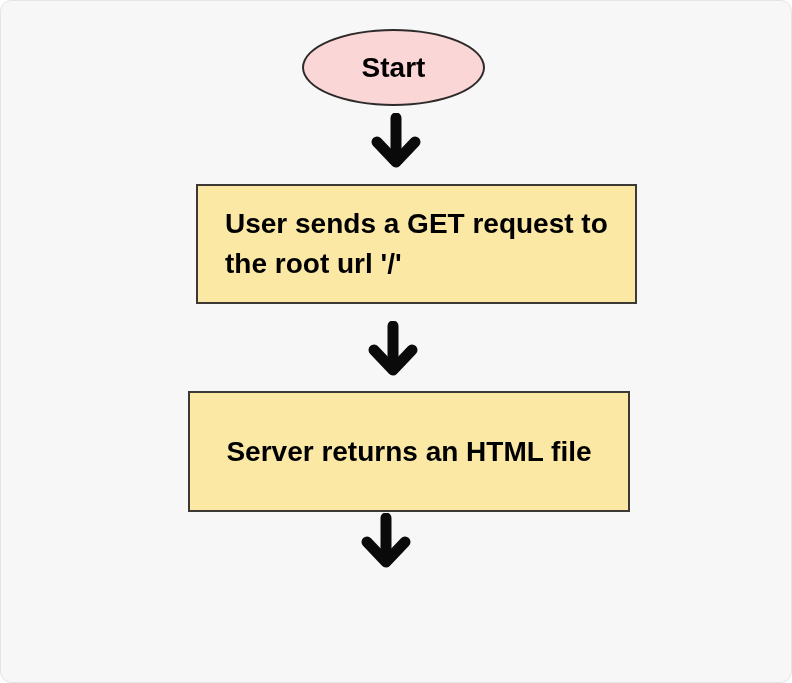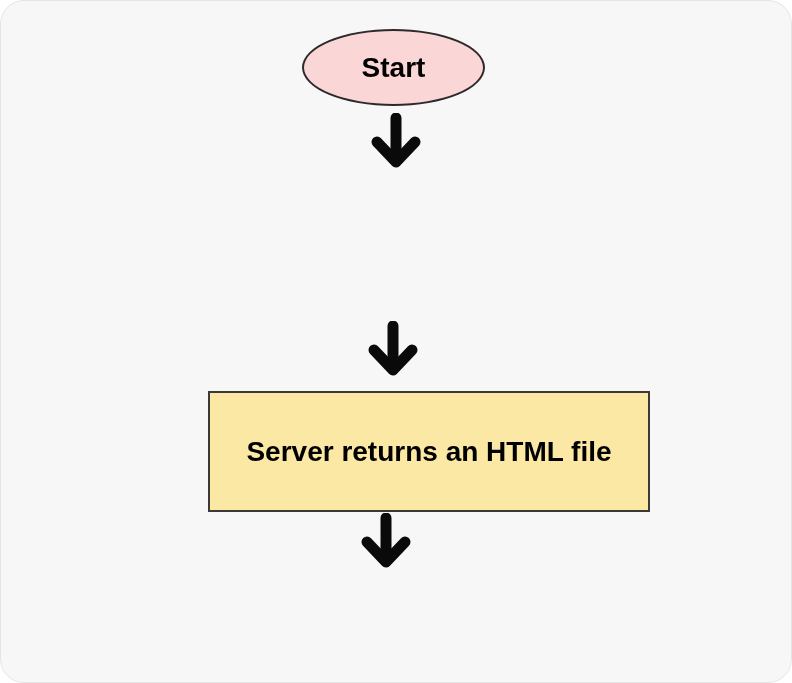--- a/index.html
+++ b/index.html
@@ -15,21 +15,21 @@
   html, body {
     background: #ffffff;
     font-family: "Liberation Sans", "DejaVu Sans", sans-serif;
   }
   .canvas {
     position: relative;
     width: 792px;
     height: 683px;
     background: var(--canvas-bg);
     border: 1px solid #e5e5e5;
-    border-radius: 24px;
+    border-radius: 11px;
     overflow: hidden;
     padding-left: 9px;
   }
   .node {
     position: absolute;
     display: flex;
     align-items: center;
     justify-content: center;
     color: var(--text-color);
     font-weight: bold;
@@ -46,21 +46,20 @@
     font-size: 28px;
     line-height: 40px;
   }
   .process.left-text {
     justify-content: flex-start;
     padding: 0 14px 0 27px;
   }
   .process.center-text {
     text-align: center;
     padding: 0 10px;
-    margin-left: 20px;
   }
   #node-start { left: 301px; top: 28px;  width: 183px; height: 77px; }
   #node-step1 { left: 195px; top: 183px; width: 441px; height: 120px; }
   #node-step2 { left: 187px; top: 390px; width: 442px; height: 121px; }
   #node-end   { left: 298px; top: 577px; width: 184px; height: 82px; }
   .arrow {
     position: absolute;
     width: 58px;
     height: 58px;
   }
@@ -85,20 +84,23 @@
     <span>Start</span>
   </div>
 
   <div class="arrow" id="arrow-1">
     <svg viewBox="0 0 58 58" aria-hidden="true">
       <path d="M29 5 L29 48"></path>
       <path d="M10 29 L29 49 L48 29"></path>
     </svg>
   </div>
 
+  <div class="node process left-text" id="node-step1">
+    <span>User sends a GET request to the root url '/'</span>
+  </div>
 
   <div class="arrow" id="arrow-2">
     <svg viewBox="0 0 58 58" aria-hidden="true">
       <path d="M29 5 L29 48"></path>
       <path d="M10 29 L29 49 L48 29"></path>
     </svg>
   </div>
 
   <div class="node process center-text" id="node-step2">
     <span>Server returns an HTML file</span>

